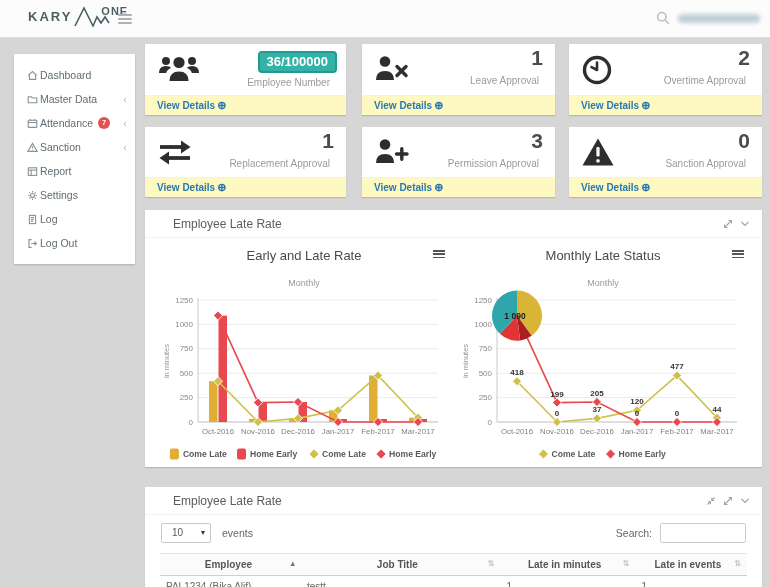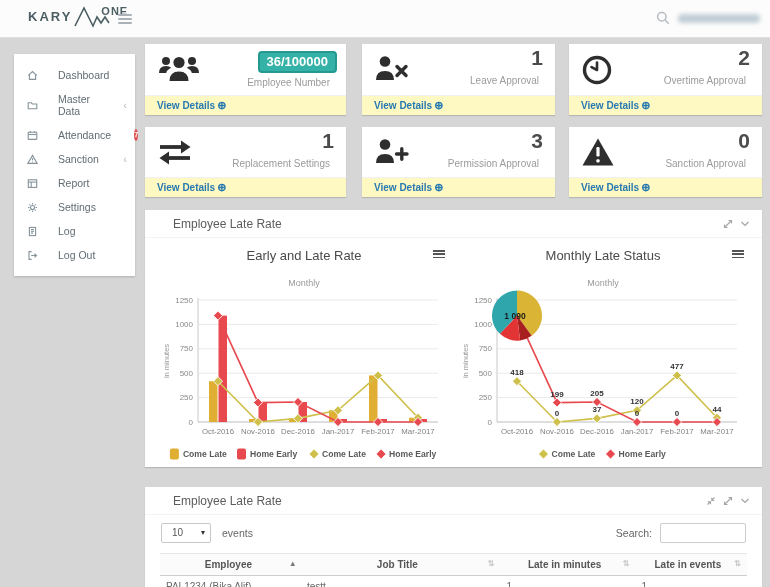--- a/index.html
+++ b/index.html
@@ -17,21 +17,21 @@
                 position:relative; top:-12px; margin-left:-9px; }
   .menu-toggle { position:absolute; left:118px; top:14px; width:14px; cursor:pointer; }
   .menu-toggle span { display:block; height:2px; background:#aab2b8; margin-bottom:2px; border-radius:1px; }
   .nav-search { position:absolute; left:656px; top:11px; cursor:pointer; }
   .nav-user-blur { position:absolute; left:678px; top:14px; width:82px; height:9px;
                    background:#aebfca; border-radius:4px; filter:blur(2px); opacity:.75; cursor:pointer; }
 
   
   .sidebar { position:absolute; left:14px; top:54px; width:121px; padding:9px 0;
              background:#fff; box-shadow:0 1px 2px rgba(0,0,0,.18); }
-  .side-item { display:flex; align-items:center; gap:20px; padding:6px 8px 6px 13px;
+  .side-item { display:flex; align-items:center; gap:2px; padding:6px 8px 6px 13px;
                font-size:10.5px; color:#606c72; cursor:pointer; }
   .side-item svg { flex:none; }
   .badge-red { width:12px; height:12px; border-radius:50%; background:#e05252; color:#fff;
                font-size:7.5px; font-weight:bold; line-height:12px; text-align:center; margin-left:3px; }
   .side-chevron { margin-left:auto; color:#b9b9b9; font-size:11px; line-height:10px; }
 
   
   .scard { position:absolute; background:#fff; box-shadow:0 1px 1px rgba(0,0,0,.14); }
   .scard .cicon { position:absolute; left:12px; top:10px; }
   .scard .value { position:absolute; right:12px; top:2px; font-size:21px; font-weight:bold; color:#4c4c4c; }
@@ -221,21 +221,21 @@
   </div>
 
   <div class="scard" style="left:145px;top:127px;width:201px;height:70px">
     <svg class="cicon" width="36" height="30" viewBox="0 0 36 30">
       <path d="M3 10 H25" stroke="#2e2e2e" stroke-width="3.8"></path>
         <path d="M24 3.5 L33.5 10 L24 16.5 Z" fill="#2e2e2e"></path>
       <path d="M33 21 H11" stroke="#2e2e2e" stroke-width="3.8"></path>
         <path d="M12 14.5 L2.5 21 L12 27.5 Z" fill="#2e2e2e"></path>
     </svg>
     <span class="value">1</span>
-    <span class="label">Replacement Settings</span>
+    <span class="label">Replacement Approval</span>
     <div class="footer">
       <span>View Details</span><span class="plus-circle">⊕</span>
     </div>
   </div>
 
   <div class="scard" style="left:362px;top:127px;width:193px;height:70px">
     <svg class="cicon" width="36" height="30" viewBox="0 0 36 30">
       <circle cx="11" cy="7.5" r="5.3" fill="#2e2e2e"></circle>
         <path d="M2 26 q0-9 9-9 q9 0 9 9 z" fill="#2e2e2e"></path>
       <path d="M22.5 17 H33 M27.8 11.8 V22.3" stroke="#2e2e2e" stroke-width="3.4" stroke-linecap="round"></path>

